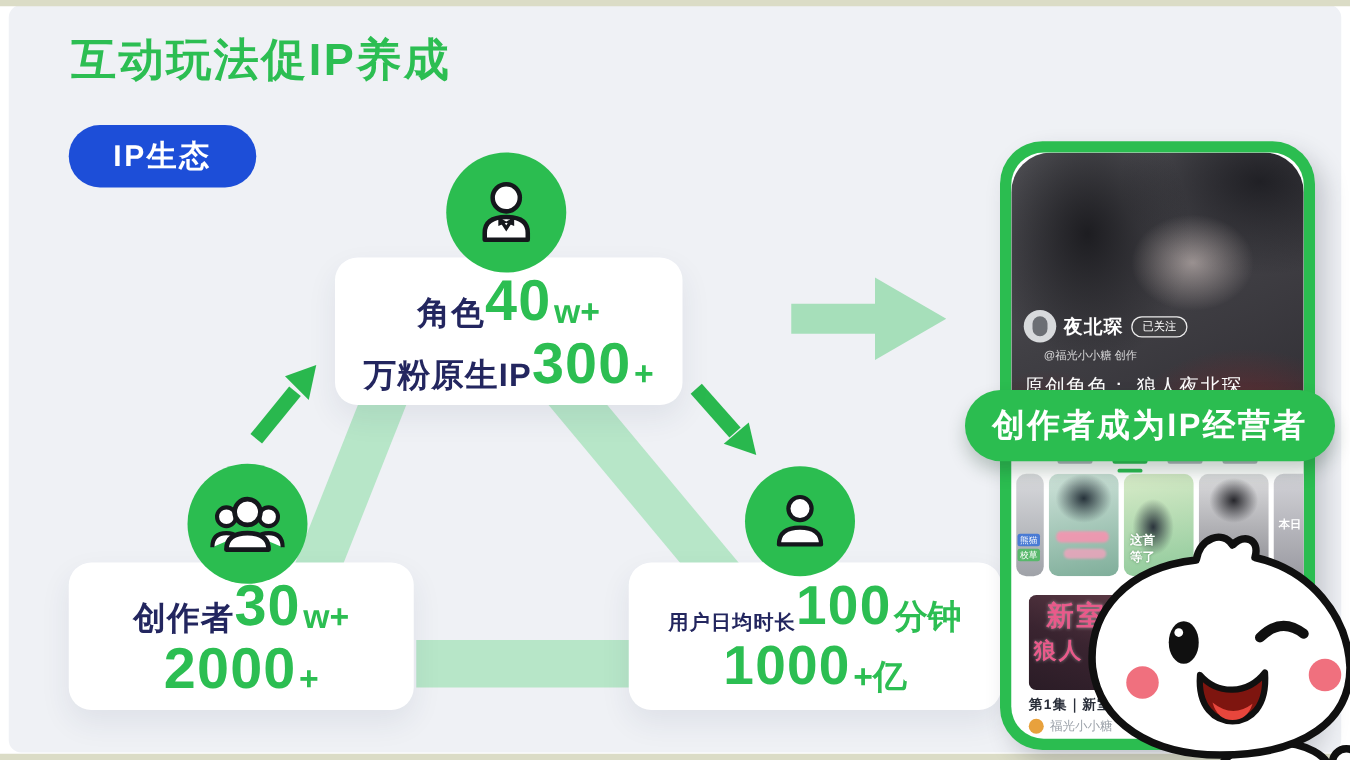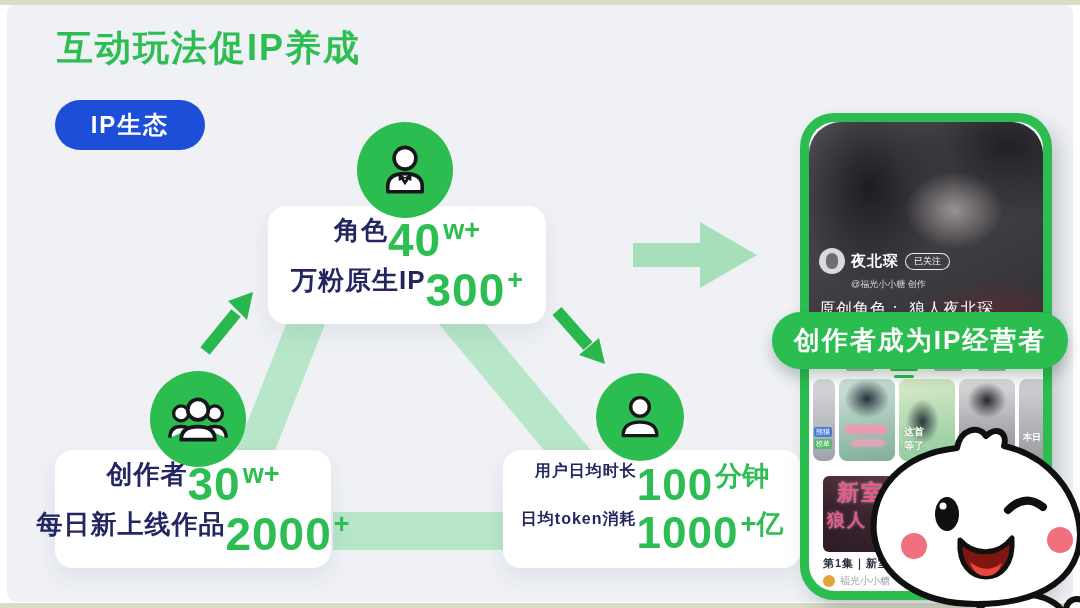--- a/index.html
+++ b/index.html
@@ -16,21 +16,21 @@
 
   .node-circle{position:absolute;border-radius:50%;background:#2bbd50;display:flex;align-items:center;justify-content:center;z-index:3;}
   .circle-top{left:357px;top:122px;width:96px;height:96px;}
   .circle-left{left:150px;top:371px;width:96px;height:96px;}
   .circle-right{left:596px;top:373px;width:88px;height:88px;}
 
   .stat-card{position:absolute;background:#ffffff;border-radius:18px;box-shadow:0 10px 24px rgba(35,50,95,.08);display:flex;flex-direction:column;align-items:center;justify-content:center;gap:4px;z-index:2;}
   .card-top{left:268px;top:206px;width:278px;height:118px;}
   .card-left{left:55px;top:450px;width:276px;height:118px;}
   .card-right{left:503px;top:450px;width:298px;height:118px;}
-  .stat-line{display:flex;align-items:flex-start;line-height:1;white-space:nowrap;}
+  .stat-line{display:flex;align-items:flex-end;line-height:1;white-space:nowrap;}
   .lbl{font-size:26px;font-weight:800;color:#23265f;letter-spacing:1px;}
   .card-right .lbl{font-size:16px;}
   .num{font-size:46px;font-weight:800;color:#2cbe52;letter-spacing:1px;}
   .card-right .num{font-size:44px;}
   .suf{font-size:27px;font-weight:800;color:#2cbe52;margin-left:2px;}
 
   
   .phone{position:absolute;left:800px;top:113px;width:252px;height:487px;background:#2bbd50;border-radius:34px;padding:9px;z-index:2;box-shadow:8px 10px 20px rgba(40,45,60,.22);}
   .phone-screen{width:100%;height:100%;background:#ffffff;border-radius:26px;overflow:hidden;position:relative;}
   .hero{position:relative;width:100%;height:232px;border-radius:32px;overflow:hidden;
@@ -40,21 +40,21 @@
       radial-gradient(150px 100px at 85% 10%, rgba(28,28,33,.9), rgba(28,28,33,0) 75%),
       radial-gradient(130px 85px at 80% 94%, rgba(140,35,40,.6), rgba(140,35,40,0) 72%),
       radial-gradient(90px 70px at 12% 96%, rgba(120,30,38,.5), rgba(120,30,38,0) 70%),
       linear-gradient(155deg,#56565b,#403f44 50%,#2f2d33); padding-left: 28px;}
   .hero-info{position:absolute;left:10px;top:126px;right:8px;color:#fff;}
   .hi-row1{display:flex;align-items:center;gap:6px;}
   .hi-avatar{width:26px;height:26px;border-radius:50%;background:#d8dadc;position:relative;flex:0 0 auto;}
   .hi-avatar::after{content:"";position:absolute;left:7px;top:5px;width:12px;height:16px;border-radius:6px;background:#6c6f74;}
   .hi-name{font-size:15px;font-weight:800;letter-spacing:1px;}
   .hi-follow{font-size:9px;color:#fff;border:1px solid rgba(255,255,255,.9);background:rgba(70,70,70,.35);border-radius:10px;padding:1px 8px;}
-  .hi-sub{margin:4px 0 0 32px;font-size:9px;color:rgba(255,255,255,.78);}
+  .hi-sub{margin:4px 0 0 16px;font-size:9px;color:rgba(255,255,255,.78);}
   .hi-role{margin:8px 0 0 0;font-size:16px;color:#fdfdfd;letter-spacing:1px;}
   .hi-badges{margin-top:5px;display:flex;align-items:center;gap:6px;}
   .bdg-lv{display:flex;align-items:center;gap:3px;background:linear-gradient(90deg,#eaf9c9,#9be59b);color:#2f8d3c;font-size:8px;font-weight:800;border-radius:8px;padding:1px 7px;}
   .bdg-lv .dot{width:8px;height:8px;border-radius:50%;background:#2bbd50;}
   .bdg-rank{display:flex;align-items:center;gap:3px;background:#33343c;color:#f3c659;font-size:8px;font-weight:800;border-radius:8px;padding:1px 7px;position:relative;}
   .bdg-rank .dot{width:8px;height:8px;border-radius:50%;background:#101114;border:1px solid #f3c659;}
   .bdg-rank .chip{position:absolute;right:-6px;top:1px;width:10px;height:11px;border-radius:2px;background:#e2453c;}
 
   .tab-row{height:20px;display:flex;align-items:center;justify-content:center;gap:16px;margin-top:3px;position:relative;}
   .tab-bar{width:28px;height:8px;border-radius:2px;background:#9aa0a8;opacity:.8;position:relative;}
@@ -69,21 +69,21 @@
   .t1 .p2{top:60px;background:#58b86b;}
   .t2{width:56px;background:radial-gradient(30px 26px at 50% 24%,#26323a,rgba(38,50,58,0) 75%),linear-gradient(170deg,#cfe3da,#7fae9a);}
   .t2 .smear{position:absolute;left:6px;top:46px;width:42px;height:9px;border-radius:4px;background:#ff8fb0;opacity:.8;filter:blur(1px);}
   .t2 .smear2{position:absolute;left:12px;top:60px;width:34px;height:8px;border-radius:4px;background:#ff9fc0;opacity:.7;filter:blur(1px);}
   .t3{width:56px;background:radial-gradient(22px 30px at 42% 52%,#2b343c,rgba(43,52,60,0) 75%),linear-gradient(170deg,#d9ecc9,#8ec99a);}
   .t3 .tx{position:absolute;left:5px;color:#fff;font-weight:800;font-size:10px;text-shadow:0 0 2px rgba(60,120,70,.8);}
   .t3 .tx1{top:46px;}
   .t3 .tx2{top:60px;}
   .t4{width:56px;background:radial-gradient(26px 24px at 50% 26%,#26262b,rgba(38,38,43,0) 75%),linear-gradient(180deg,#dcdcde,#8a8a90);}
   .t5{width:40px;background:linear-gradient(180deg,#d3d3d8,#9b9ba2);}
-  .t5 .tx{position:absolute;left:4px;top:52px;color:#fff;font-weight:800;font-size:9px;}
+  .t5 .tx{position:absolute;left:4px;top:34px;color:#fff;font-weight:800;font-size:9px;}
 
   .feature{position:absolute;left:14px;top:354px;width:150px;height:76px;border-radius:6px;overflow:hidden;
     background:radial-gradient(60px 70px at 72% 45%,rgba(120,80,110,.6),rgba(120,80,110,0) 75%),linear-gradient(200deg,#6e4550,#3a2430 60%,#2a1c26);}
   .feature .t-a{position:absolute;left:14px;top:2px;font-size:22px;font-weight:900;color:#e85a8a;letter-spacing:2px;text-shadow:0 0 3px rgba(255,255,255,.5);}
   .feature .t-m{position:absolute;left:62px;top:30px;font-size:9px;color:#fff;background:rgba(216,70,130,.85);padding:1px 3px;border-radius:2px;}
   .feature .t-b{position:absolute;left:4px;top:32px;font-size:18px;font-weight:900;color:#e85a8a;letter-spacing:2px;text-shadow:0 0 3px rgba(255,255,255,.4);}
   .feature .t-e{position:absolute;left:100px;top:48px;font-size:9px;color:#fff;}
   .caption{position:absolute;left:14px;top:434px;font-size:11px;font-weight:700;color:#2a2f3a;letter-spacing:1px;white-space:nowrap;}
   .author-row{position:absolute;left:14px;top:452px;display:flex;align-items:center;gap:5px;}
   .author-ava{width:12px;height:12px;border-radius:50%;background:#e8a13c;}
@@ -156,33 +156,31 @@
         <span class="suf">+</span>
     </div>
   </div>
   <div class="stat-card card-left">
     <div class="stat-line">
       <span class="lbl">创作者</span>
         <span class="num">30</span>
         <span class="suf">w+</span>
     </div>
     <div class="stat-line">
-      <span class="lbl">每日新上线作品</span>
         <span class="num">2000</span>
         <span class="suf">+</span>
     </div>
   </div>
   <div class="stat-card card-right">
     <div class="stat-line">
       <span class="lbl">用户日均时长</span>
         <span class="num">100</span>
         <span class="suf">分钟</span>
     </div>
     <div class="stat-line">
-      <span class="lbl">日均token消耗</span>
         <span class="num">1000</span>
         <span class="suf">+亿</span>
     </div>
   </div>
 
   <div class="phone">
     <div class="phone-screen">
       <div class="hero">
         <div class="hero-info">
           <div class="hi-row1">

